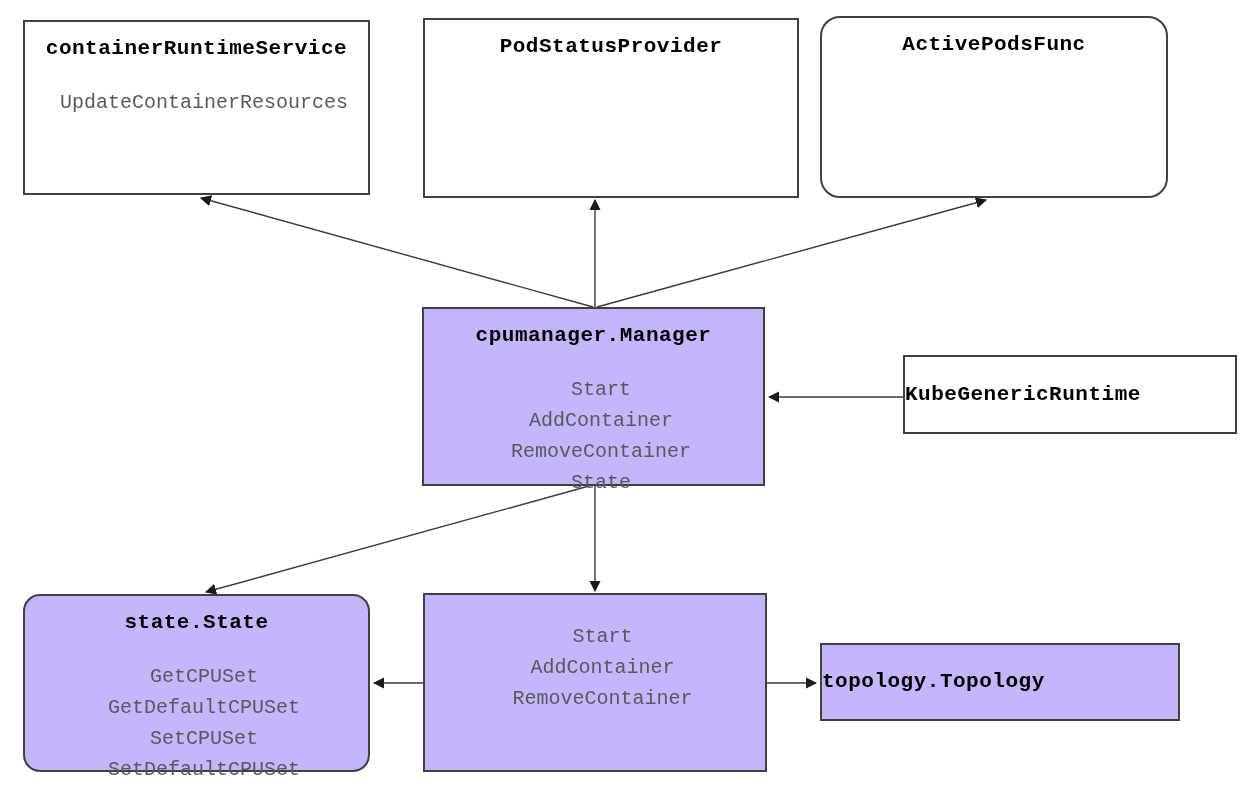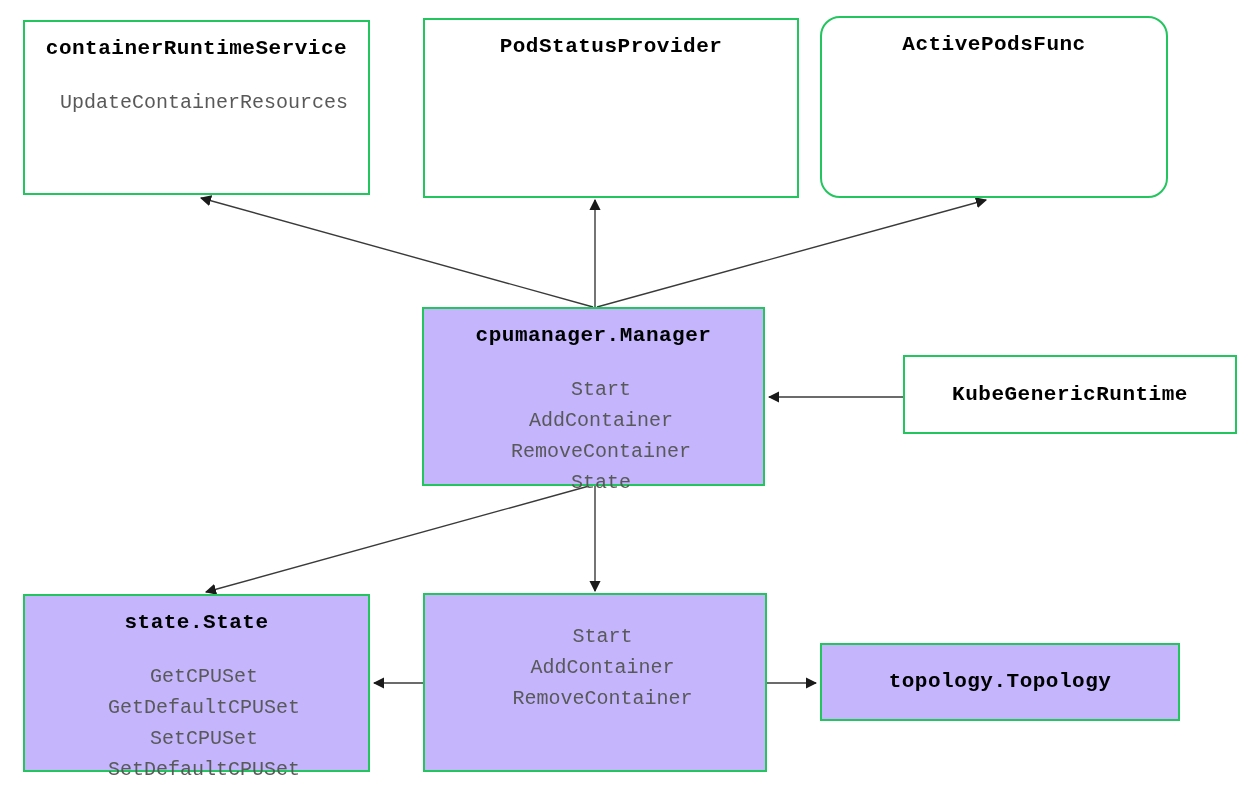--- a/index.html
+++ b/index.html
@@ -17,55 +17,54 @@
   }
   .edges {
     position: absolute;
     left: 0; top: 0;
     width: 1258px; height: 788px;
     pointer-events: none;
   }
   .node {
     position: absolute;
     box-sizing: border-box;
-    border: 2px solid #22c55e;
+    border: 2px solid #404040;
     background: #ffffff;
   }
   .node.blue { background: #c4b5fd; }
   .node-title {
     padding-top: 15px;
     text-align: center;
     font-weight: bold;
     font-size: 21px;
     line-height: 24px;
     color: #000000;
     letter-spacing: 0.5px;
   }
   .node.center {
     display: flex;
     align-items: center;
-    justify-content: center;
   }
   .node.center .node-title { padding-top: 0; }
   .node-methods {
     margin: 26px 0 0 15px;
     font-size: 20px;
     line-height: 31px;
     color: #595959;
     text-align: center;
   }
   .method-line { white-space: pre; }
 
   
   #node-container-runtime-service { left: 23px;  top: 20px;  width: 347px; height: 175px; }
   #node-pod-status-provider       { left: 423px; top: 18px;  width: 376px; height: 180px; }
   #node-active-pods-func          { left: 820px; top: 16px;  width: 348px; height: 182px; border-radius: 20px; }
   #node-manager                   { left: 422px; top: 307px; width: 343px; height: 179px; }
   #node-kube-generic-runtime      { left: 903px; top: 355px; width: 334px; height: 79px;  }
-  #node-state                     { left: 23px;  top: 594px; width: 347px; height: 178px; }
+  #node-state                     { left: 23px;  top: 594px; width: 347px; height: 178px; border-radius: 17px; }
   #node-policy                    { left: 423px; top: 593px; width: 344px; height: 179px; }
   #node-topology                  { left: 820px; top: 643px; width: 360px; height: 78px;  }
 
   .edge-line {
     stroke: #3a3a3a;
     stroke-width: 1.4;
     fill: none;
   }
 </style>
 </head>

